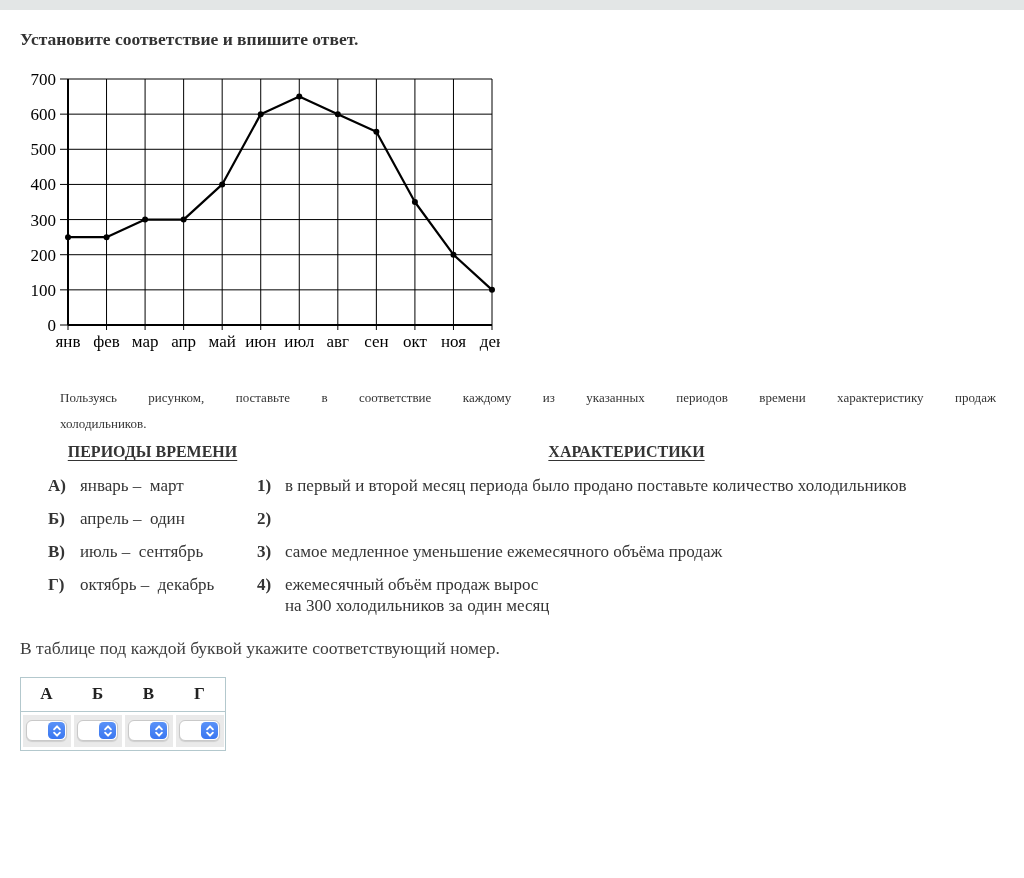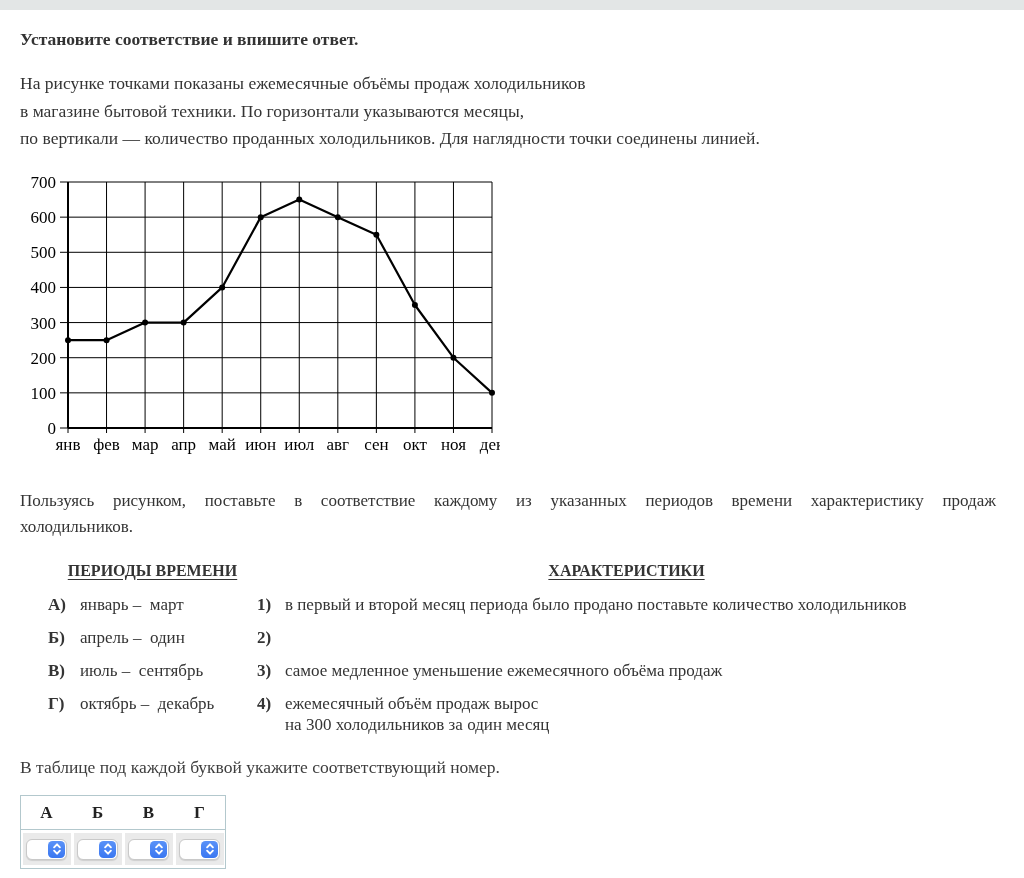--- a/index.html
+++ b/index.html
@@ -28,25 +28,25 @@
   }
 
   .chart-wrap { margin-top: 19px; }
   svg.chart { display: block; }
   svg.chart text {
     font-family: "Liberation Serif", serif;
     font-size: 17px;
     fill: #000000;
   }
 
-  .instruction { margin-top: 30px; font-size: 17px; line-height: 26px; }
+  .instruction { margin-top: 30px; font-size: 13px; line-height: 26px; margin-left: 40px; }
   .instruction .l1 { text-align: justify; text-align-last: justify; }
   .instruction .l2 { text-align: left; }
 
-  .match { margin-top: 22px; padding-left: 28px; }
+  .match { margin-top: 6px; padding-left: 28px; }
   .match-headers, .match-row {
     display: grid;
     grid-template-columns: 32px 177px 28px 1fr;
     align-items: start;
   }
   .match-headers .hdr {
     font-size: 16px;
     font-weight: bold;
     text-decoration: underline;
     text-underline-offset: 3px;
@@ -115,23 +115,20 @@
 </style>
 </head>
 <body>
 
 <div class="top-bar"></div>
 
 <div class="content">
 
   <h1 class="page-title">Установите соответствие и впишите ответ.</h1>
 
-  <p class="intro">На рисунке точками показаны ежемесячные объёмы продаж холодильников
-в магазине бытовой техники. По горизонтали указываются месяцы,
-по вертикали —  количество проданных холодильников. Для наглядности точки соединены линией.</p>
 
   <div class="chart-wrap">
     <svg class="chart" width="480" height="286">
         <line x1="48" y1="10" x2="48" y2="261" stroke="#000000" stroke-width="1"></line>
         <line x1="86.54545454545455" y1="10" x2="86.54545454545455" y2="261" stroke="#000000" stroke-width="1"></line>
         <line x1="125.0909090909091" y1="10" x2="125.0909090909091" y2="261" stroke="#000000" stroke-width="1"></line>
         <line x1="163.63636363636363" y1="10" x2="163.63636363636363" y2="261" stroke="#000000" stroke-width="1"></line>
         <line x1="202.1818181818182" y1="10" x2="202.1818181818182" y2="261" stroke="#000000" stroke-width="1"></line>
         <line x1="240.72727272727275" y1="10" x2="240.72727272727275" y2="261" stroke="#000000" stroke-width="1"></line>
         <line x1="279.27272727272725" y1="10" x2="279.27272727272725" y2="261" stroke="#000000" stroke-width="1"></line>

